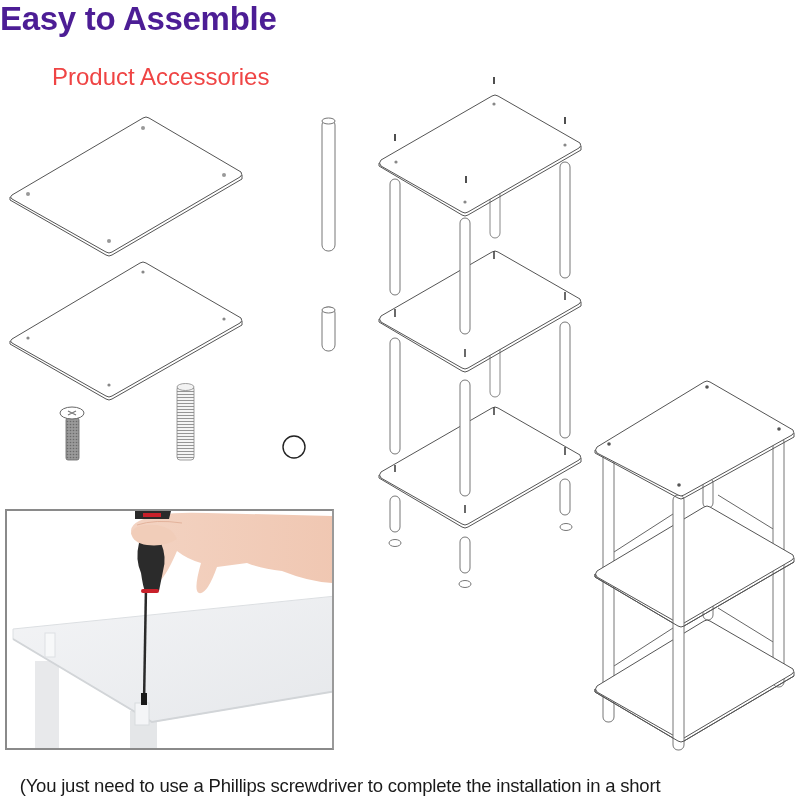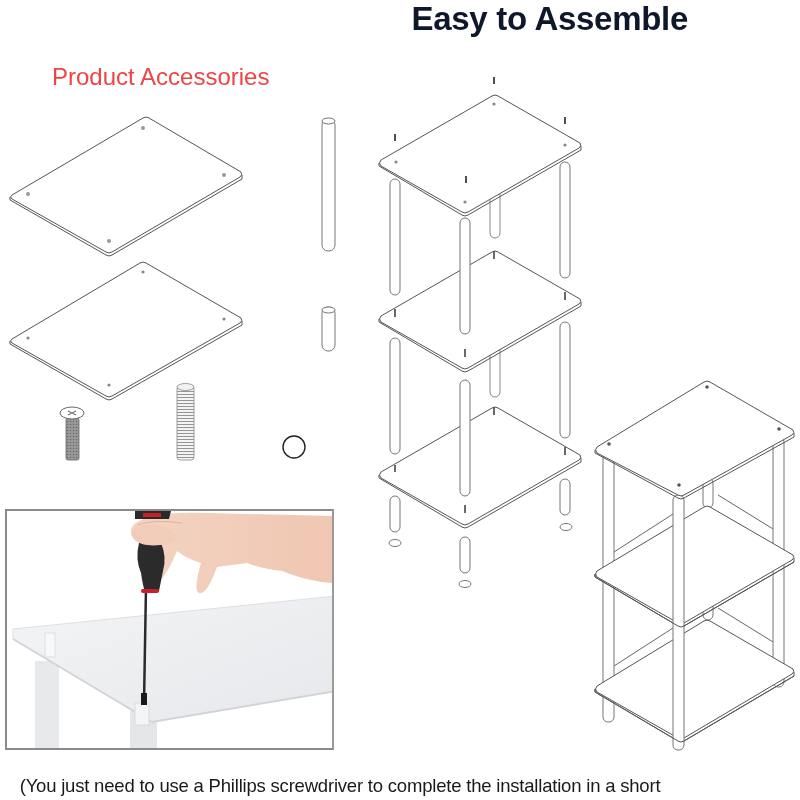--- a/index.html
+++ b/index.html
@@ -1,17 +1,17 @@
 <!DOCTYPE html>
 <html><head>
 <meta charset="utf-8">
 <style>
   html, body { margin:0; padding:0; background:#ffffff; }
   body { width:800px; height:800px; position:relative; overflow:hidden; font-family:"Liberation Sans", sans-serif; color:#1a1a1a; }
-  .title { position:absolute; top:0; left:0; width:688px; text-align:right; font-weight:bold; font-size:33px; line-height:38px; letter-spacing:-0.3px; color:#0f172a; }
+  .title { position:absolute; top:0; left:0; width:688px; text-align:left; font-weight:bold; font-size:33px; line-height:38px; letter-spacing:-0.3px; color:#4c1d95; }
   .subtitle { position:absolute; top:62px; left:52px; font-size:24px; line-height:30px; color:#ef4444; }
   .caption { position:absolute; top:774px; left:0; width:680px; text-align:center; font-size:18.5px; line-height:24px; color:#1a1a1a; letter-spacing:-0.2px; }
   svg.art { position:absolute; left:0; top:0; }
   .photo { position:absolute; left:5px; top:509px; width:329px; height:241px; border:2px solid #8a8a8a; border-right-color:#9a9a9a; box-sizing:border-box; background:#ffffff; overflow:hidden; }
 </style>
 </head>
 <body>
 
 <div class="title">Easy to Assemble</div>
 <div class="subtitle">Product Accessories</div>

